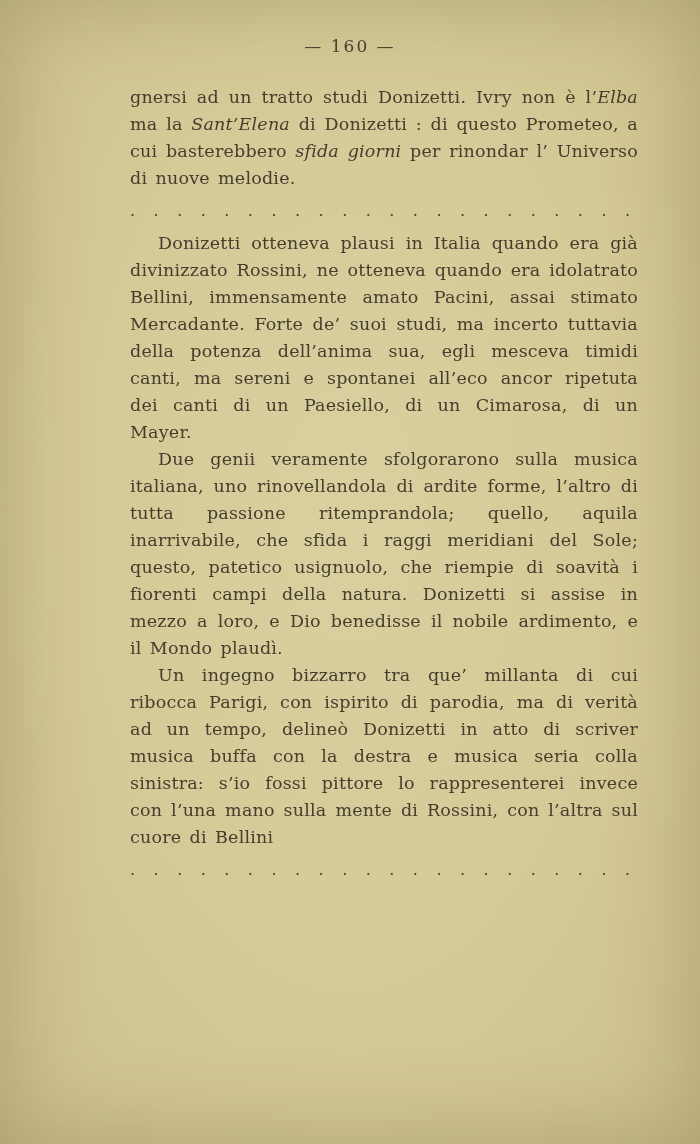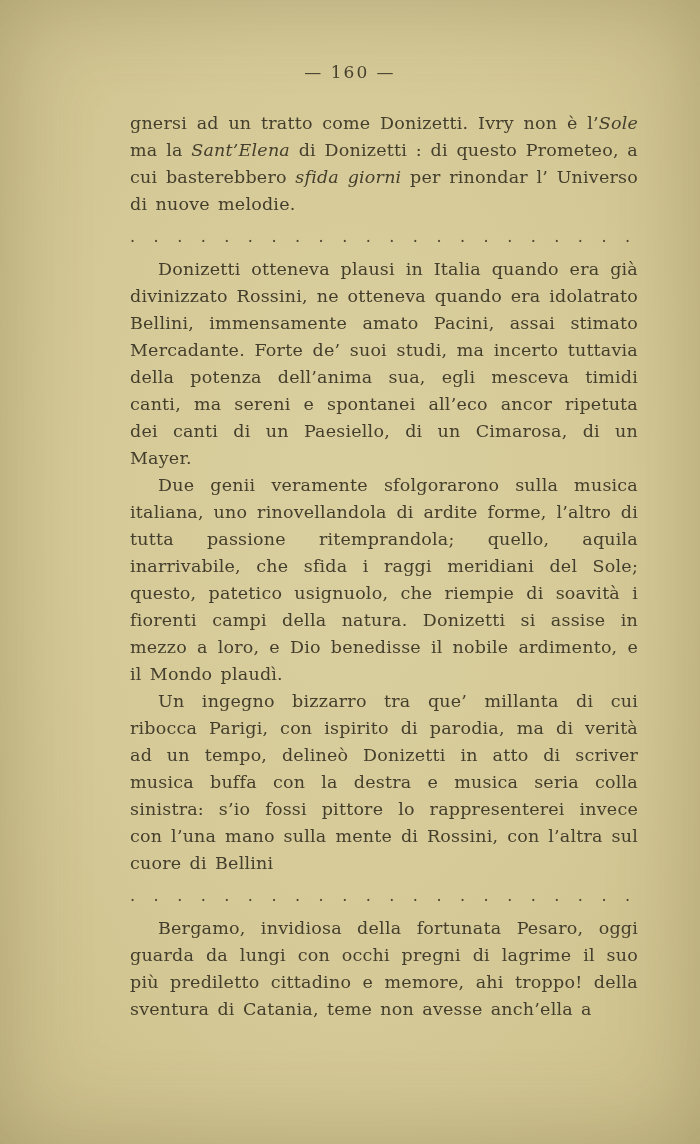--- a/index.html
+++ b/index.html
@@ -14,21 +14,21 @@
     margin: 0 auto;
     background: #d5c997;
     background-image: radial-gradient(ellipse at 50% 45%, #dacf9f 0%, #d5c997 55%, #cbbf8a 100%);
     box-shadow: inset 0 0 90px rgba(92, 80, 42, 0.28);
     overflow: hidden;
     font-family: "DejaVu Serif", "Liberation Serif", serif;
     color: #443e2c;
   }
   .page-number {
     text-align: center;
-    padding-top: 62px;
+    padding-top: 36px;
     font-size: 17px;
     letter-spacing: 2px;
     color: #47412e;
   }
   .text-block {
     margin: 28px auto 0 130px;
     width: 508px;
     font-size: 17.5px;
     line-height: 27px;
     text-align: justify;
@@ -53,21 +53,20 @@
   i {
     font-style: italic;
   }
 </style>
 </head>
 <body>
 
 <div class="page">
   <div class="page-number">— 160 —</div>
   <div class="text-block" id="content">
-      <p class="para"><span>gnersi ad un tratto come Donizetti. Ivry non è l’</span><i>Sole</i><span> ma la </span><i>Sant’Elena</i><span> di Donizetti : di questo Prometeo, a cui basterebbero </span><i>sfida giorni</i><span> per rinondar l’ Universo di nuove melodie.</span></p>
+      <p class="para"><span>gnersi ad un tratto studi Donizetti. Ivry non è l’</span><i>Elba</i><span> ma la </span><i>Sant’Elena</i><span> di Donizetti : di questo Prometeo, a cui basterebbero </span><i>sfida giorni</i><span> per rinondar l’ Universo di nuove melodie.</span></p>
       <div class="dots">. . . . . . . . . . . . . . . . . . . . . . . .</div>
       <p class="para indent"><span>Donizetti otteneva plausi in Italia quando era già divinizzato Rossini, ne otteneva quando era idolatrato Bellini, immensamente amato Pacini, assai stimato Mercadante. Forte de’ suoi studi, ma incerto tuttavia della potenza dell’anima sua, egli mesceva timidi canti, ma sereni e spontanei all’eco ancor ripetuta dei canti di un Paesiello, di un Cimarosa, di un Mayer.</span></p>
       <p class="para indent"><span>Due genii veramente sfolgorarono sulla musica italiana, uno rinovellandola di ardite forme, l’altro di tutta passione ritemprandola; quello, aquila inarrivabile, che sfida i raggi meridiani del Sole; questo, patetico usignuolo, che riempie di soavità i fiorenti campi della natura. Donizetti si assise in mezzo a loro, e Dio benedisse il nobile ardimento, e il Mondo plaudì.</span></p>
       <p class="para indent"><span>Un ingegno bizzarro tra que’ millanta di cui ribocca Parigi, con ispirito di parodia, ma di verità ad un tempo, delineò Donizetti in atto di scriver musica buffa con la destra e musica seria colla sinistra: s’io fossi pittore lo rappresenterei invece con l’una mano sulla mente di Rossini, con l’altra sul cuore di Bellini</span></p>
       <div class="dots">. . . . . . . . . . . . . . . . . . . . . . . .</div>
-      <p class="para indent"><span>Bergamo, invidiosa della fortunata Pesaro, oggi guarda da lungi con occhi pregni di lagrime il suo più prediletto cittadino e memore, ahi troppo! della sventura di Catania, teme non avesse anch’ella a</span></p>
     </div>
 </div>
 
 </body></html>

